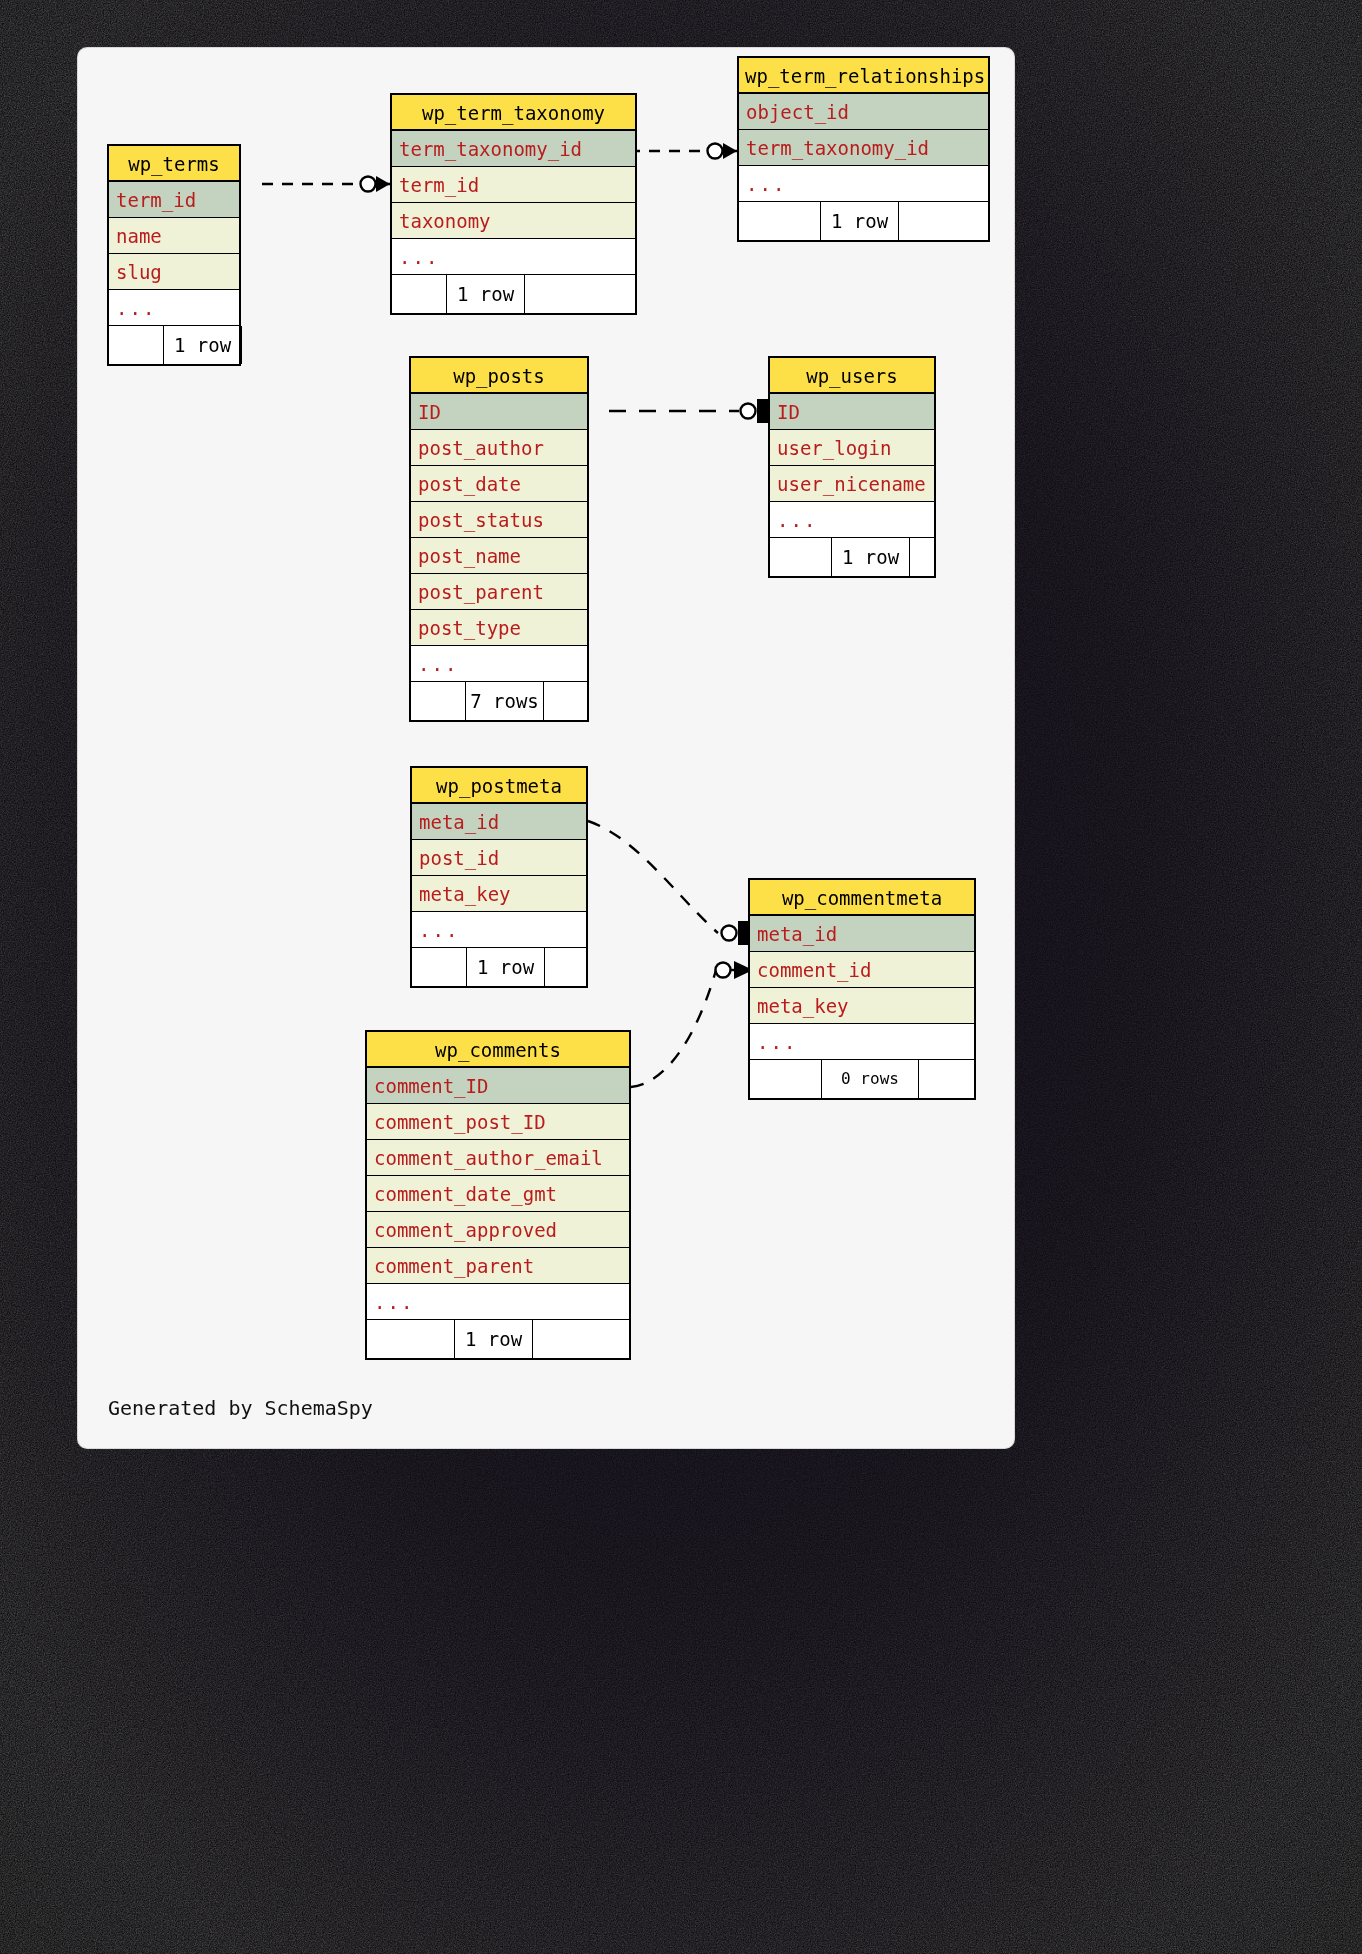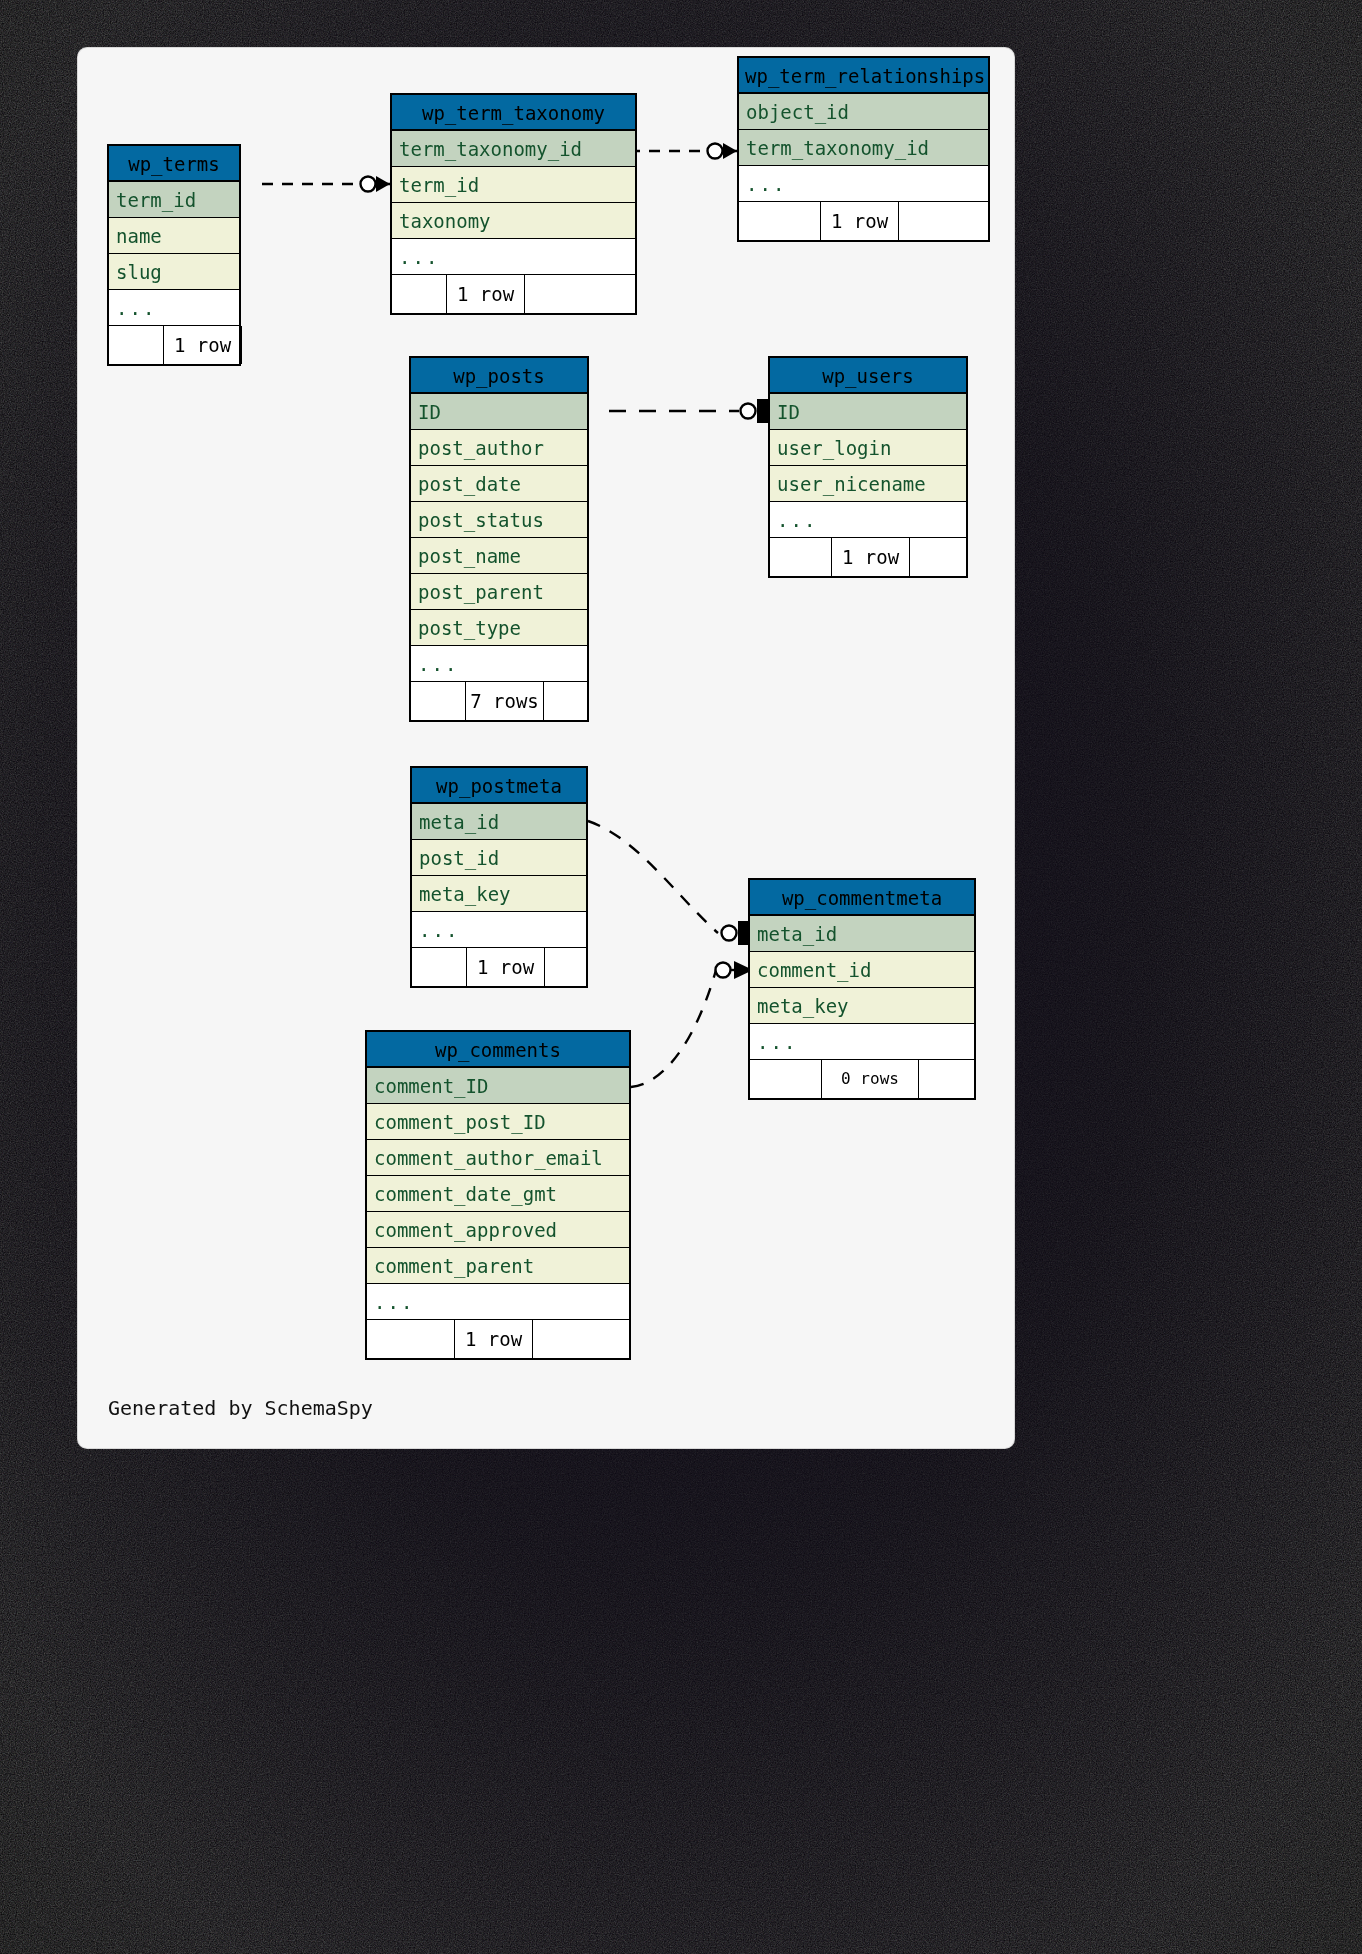--- a/index.html
+++ b/index.html
@@ -58,35 +58,35 @@
   .entity {
     position: absolute;
     border: 2px solid #000;
     box-sizing: border-box;
     background: #ffffff;
   }
   .ent-title {
     height: 36px;
     line-height: 36px;
     text-align: center;
-    background: #0369a1;
+    background: #fde047;
     border-bottom: 2px solid #000;
     font-size: 19px;
     color: #000;
     white-space: nowrap;
     overflow: hidden;
     box-sizing: border-box;
   }
   .ent-row {
     height: 36px;
     line-height: 36px;
     padding-left: 7px;
     border-bottom: 1px solid #000;
     font-size: 19px;
-    color: #14532d;
+    color: #b91c1c;
     white-space: nowrap;
     overflow: hidden;
     box-sizing: border-box;
   }
   .ent-row.key {
     background: #c3d3bf;
   }
   .ent-row.col {
     background: #f0f2d8;
   }
@@ -236,21 +236,21 @@
     <div class="ent-row col">post_parent</div>
     <div class="ent-row col">post_type</div>
     <div class="ent-row ellipsis">...</div>
     <div class="ent-foot">
       <div class="fcell fleft"></div>
       <div class="fcell fmid">7 rows</div>
       <div class="fcell fright"></div>
     </div>
   </div>
 
-  <div class="entity" style="left:690px; top:308px; width:200px;">
+  <div class="entity" style="left:690px; top:308px; width:168px;">
     <div class="ent-title">wp_users</div>
     <div class="ent-row key">ID</div>
     <div class="ent-row col">user_login</div>
     <div class="ent-row col">user_nicename</div>
     <div class="ent-row ellipsis">...</div>
     <div class="ent-foot">
       <div class="fcell" style="flex:0 0 62px;"></div>
       <div class="fcell fmid">1 row</div>
       <div class="fcell fright"></div>
     </div>

